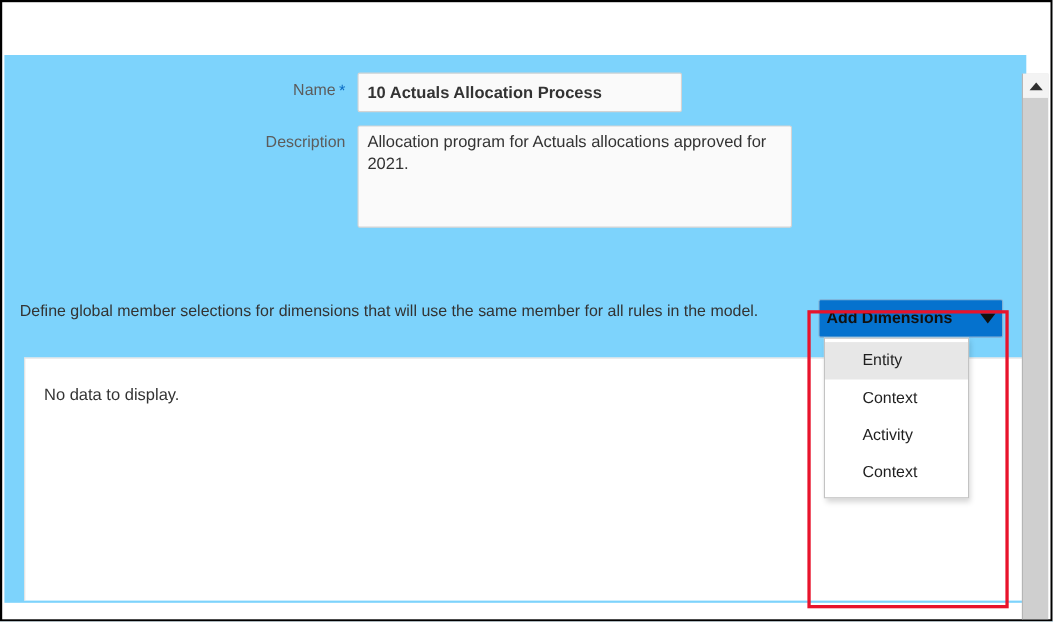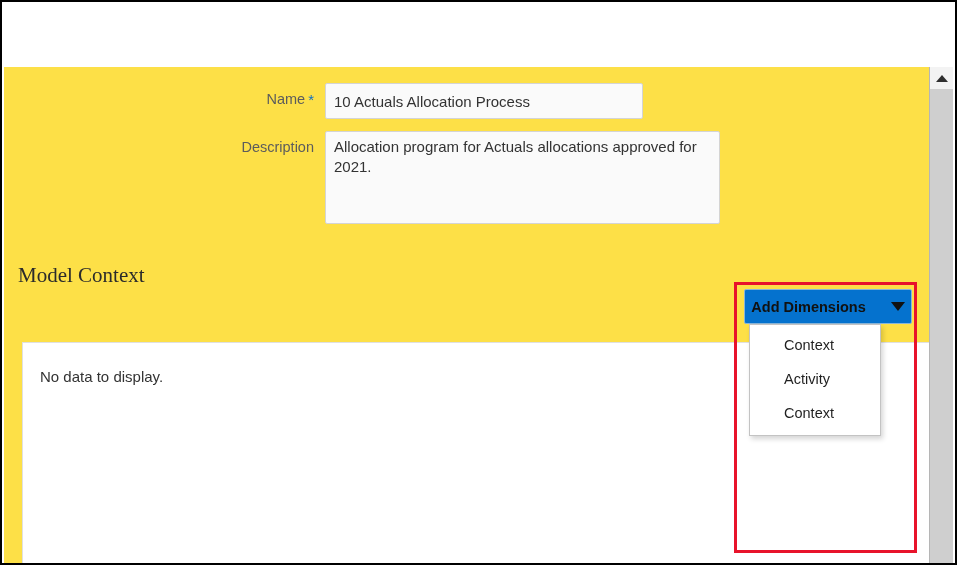--- a/index.html
+++ b/index.html
@@ -65,23 +65,23 @@
     font-weight: bold;
     color: #1b1b1b;
     line-height: 34px;
     white-space: nowrap;
     cursor: pointer;
   }
 
   
   #body {
     position: absolute;
-    left: 2px; top: 65px;
+    left: 2px; top: 48px;
     width: 929px; height: 498px;
-    background: #fde047;
+    background: #7dd3fc;
     overflow: hidden;
   }
 
   
   .form-row {
     position: absolute;
     display: flex;
     align-items: flex-start;
   }
   .flabel {
@@ -96,29 +96,30 @@
     color: #0f6fc5;
     font-size: 15px;
     margin-left: 3px;
     vertical-align: top;
     line-height: 1;
     position: relative;
     top: 1px;
   }
   #name-input {
     margin-left: 11px;
-    width: 318px; height: 36px;
+    width: 295px; height: 36px;
     background: #fafafa;
     border: 1px solid #d4d4d4;
     border-radius: 2px;
     font-family: "Liberation Sans", sans-serif;
     font-size: 15px;
     color: #333333;
     padding: 0 8px;
     outline: none;
+    font-weight: bold;
   }
   #desc-input {
     margin-left: 11px;
     width: 395px; height: 93px;
     background: #fafafa;
     border: 1px solid #d4d4d4;
     border-radius: 2px;
     font-family: "Liberation Sans", sans-serif;
     font-size: 15px;
     color: #333333;
@@ -259,33 +260,34 @@
         <span>Name</span><span class="req-star">*</span>
       </div>
       <input id="name-input" type="text" value="10 Actuals Allocation Process" style="">
     </div>
 
     <div class="form-row" style="left:222px; top:64px;">
       <div class="flabel">Description</div>
       <textarea id="desc-input" style="">Allocation program for Actuals allocations approved for 2021.</textarea>
     </div>
 
-    <div id="section-heading">Model Context</div>
+    <div id="section-desc">Define global member selections for dimensions that will use the same member for all rules in the model.</div>
 
     <div id="data-panel">
       <div id="empty-text">No data to display.</div>
     </div>
 
     <div id="dim-widget">
       <div id="add-dimensions-button">
         <span id="add-dim-label">Add Dimensions</span>
         <span class="caret-white"></span>
       </div>
 
       <div id="dim-menu">
+        <div class="dim-item selected">Entity</div>
         <div class="dim-item">Context</div>
         <div class="dim-item">Activity</div>
         <div class="dim-item">Context</div>
       </div>
     </div>
   </div>
 
   <div id="scrollbar">
     <div id="scroll-up">
       <span class="caret-up"></span>

